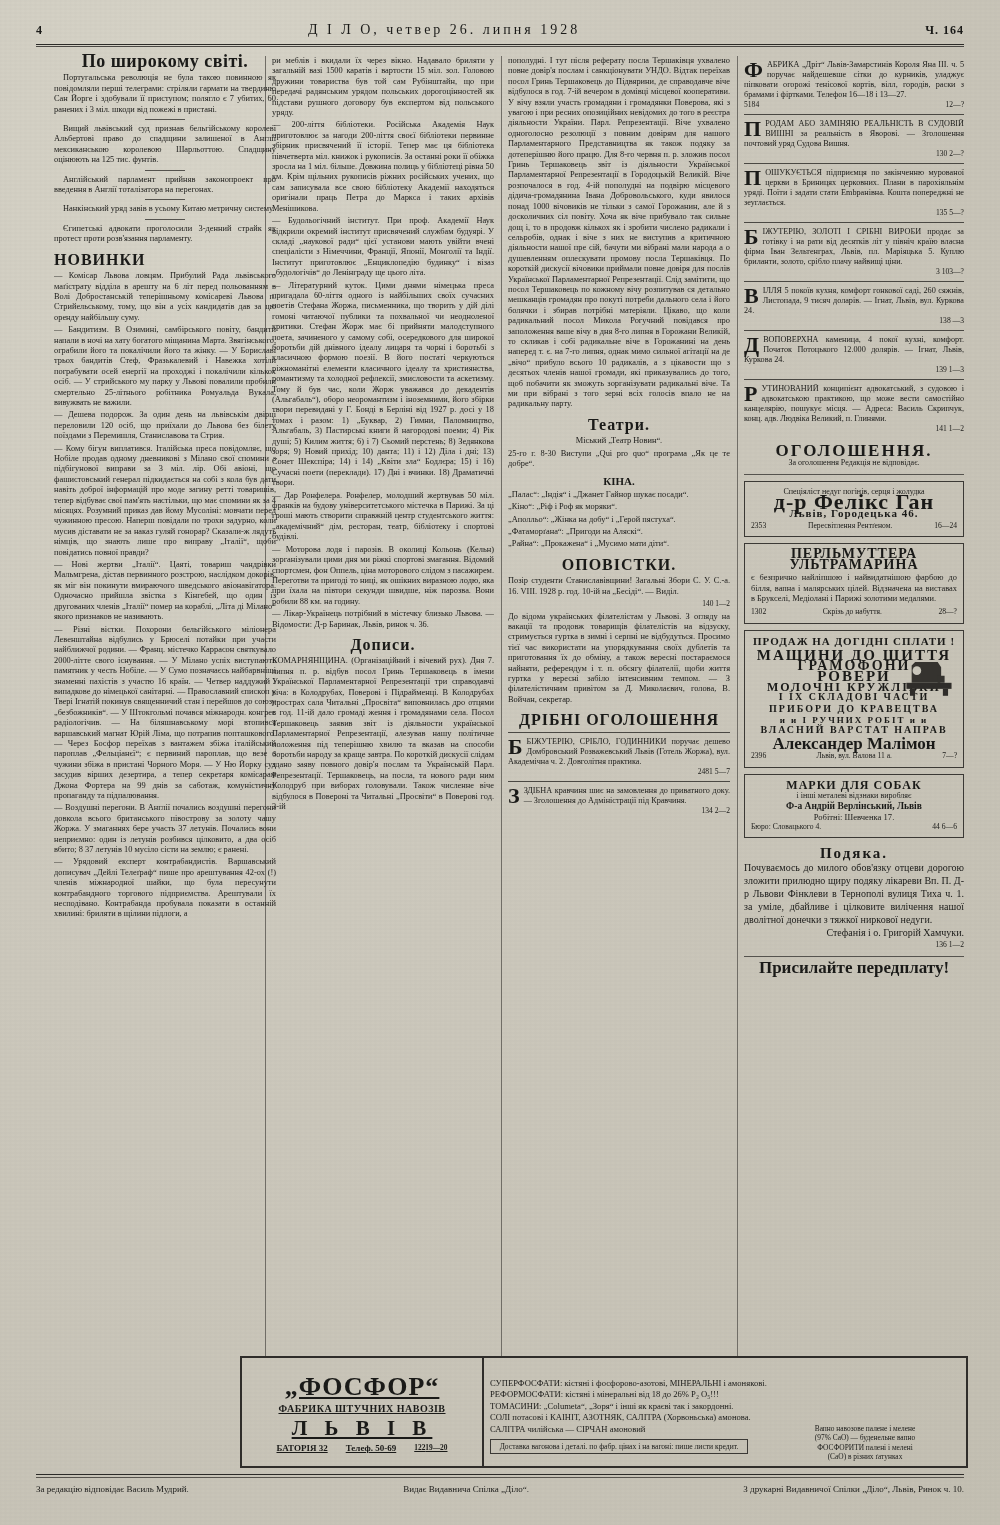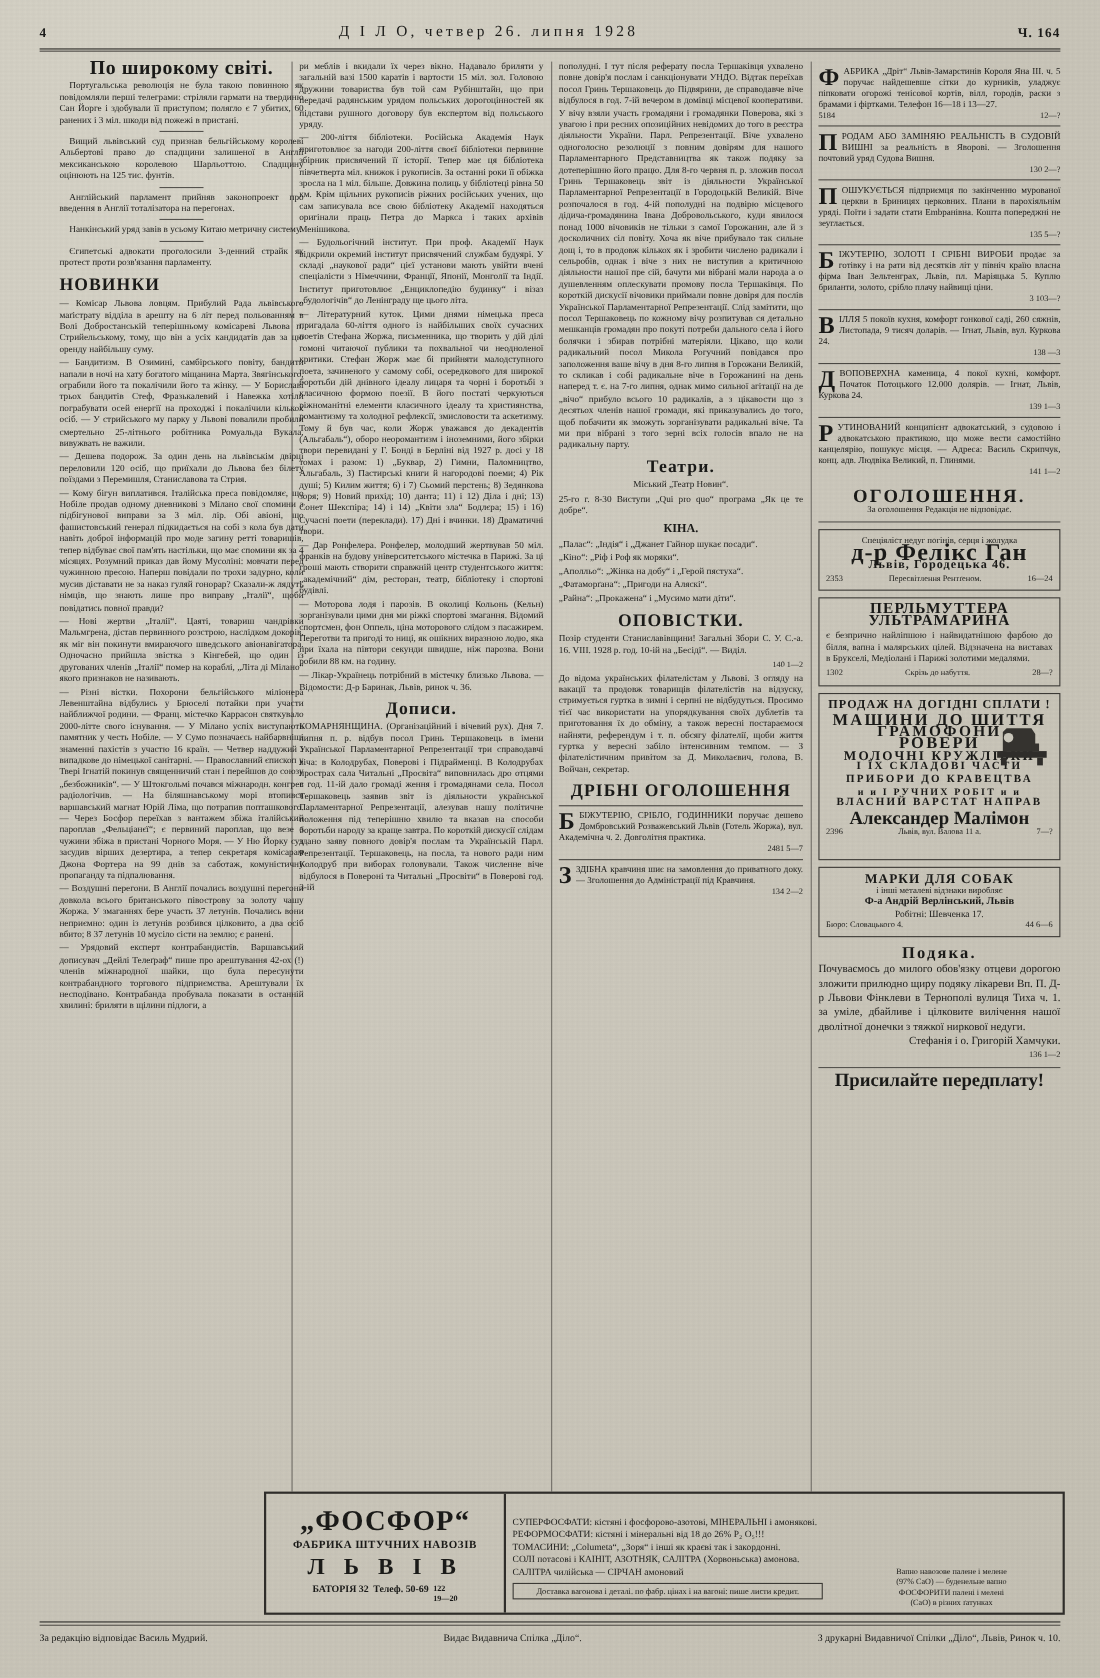--- a/index.html
+++ b/index.html
@@ -99,47 +99,48 @@
     font-size:17px;margin:8px 0 2px;
   }
   .banner-sub{text-align:center;font-size:8px;margin-bottom:4px;}
   .boxed{
     border:1px solid #3b3935;padding:5px 6px;margin:6px 0;
     text-align:center;
   }
   .bigname{font-size:22px;font-weight:bold;letter-spacing:1px;}
   .mid{font-size:11px;font-weight:bold;letter-spacing:1px;}
   .sewbox{
-    border:1px solid #3b3935;margin:6px 0;padding:5px 6px 20px;
+    border:1px solid #3b3935;margin:6px 0;padding:5px 6px 6px;
     text-align:center;position:relative;
   }
   .sewline{font-weight:bold;letter-spacing:2px;}
   .s1{font-size:15px;}
   .s2{font-size:14px;}
   .s3{font-size:15px;}
   .s4{font-size:12px;}
   .machine{
     position:absolute;right:8px;top:22px;width:52px;height:44px;
   }
   
   .phos{
     position:absolute;left:240px;top:1356px;width:724px;height:108px;
     border:2px solid #2f2d2a;
     display:flex;
   }
   .phos-l{
     width:208px;border-right:2px solid #2f2d2a;
     display:flex;flex-direction:column;align-items:center;justify-content:center;
-    padding:2px 4px;
+    padding:2px 16px;
+    text-decoration:underline;
   }
   .phos-r{flex:1;padding:20px 6px;font-size:8.6px;line-height:11.4px;}
   .phos-title{font-size:26px;font-weight:bold;letter-spacing:1px;}
   .phos-sub{font-size:10px;font-weight:bold;letter-spacing:.5px;margin-top:1px;}
   .phos-city{font-size:21px;font-weight:bold;letter-spacing:6px;margin-top:2px;}
-  .phos-addr{font-size:9px;font-weight:bold;margin-top:2px;display:flex;gap:4px;}
+  .phos-addr{font-size:9px;font-weight:bold;margin-top:2px;display:flex;gap:18px;}
   .phos-note{
     border:1px solid #3b3935;margin-top:4px;padding:2px 4px;
     font-size:7.6px;text-align:center;line-height:9px;
   }
   .colophon{
     position:absolute;left:36px;top:1484px;width:928px;
     display:flex;justify-content:space-between;
     font-size:9px;
   }
   .botrule{
@@ -352,21 +353,21 @@
   </div>
 
   <div class="phos">
     <div class="phos-l">
       <div class="phos-title">„ФОСФОР“</div>
       <div class="phos-sub">ФАБРИКА ШТУЧНИХ НАВОЗІВ</div>
       <div class="phos-city">Л Ь В І В</div>
       <div class="phos-addr">
         <span>БАТОРІЯ 32</span>
         <span>Телеф. 50-69</span>
-        <span class="tiny" style="display:flex;flex-direction:column;">
+        <span class="tiny" style="display:flex;">
           <span>122</span>
           <span>19—20</span>
         </span>
       </div>
     </div>
     <div class="phos-r">
       <div>СУПЕРФОСФАТИ: кістяні і фосфорово-азотові, МІНЕРАЛЬНІ і амонякові.</div>
       <div>РЕФОРМОСФАТИ: кістяні і мінеральні від 18 до 26% P₂ O₅!!!</div>
       <div>ТОМАСИНИ: „Columeta“, „Зоря“ і інші як краєві так і закордонні.</div>
       <div>СОЛІ потасові і КАІНІТ, АЗОТНЯК, САЛІТРА (Хорвоньська) амонова.</div>

